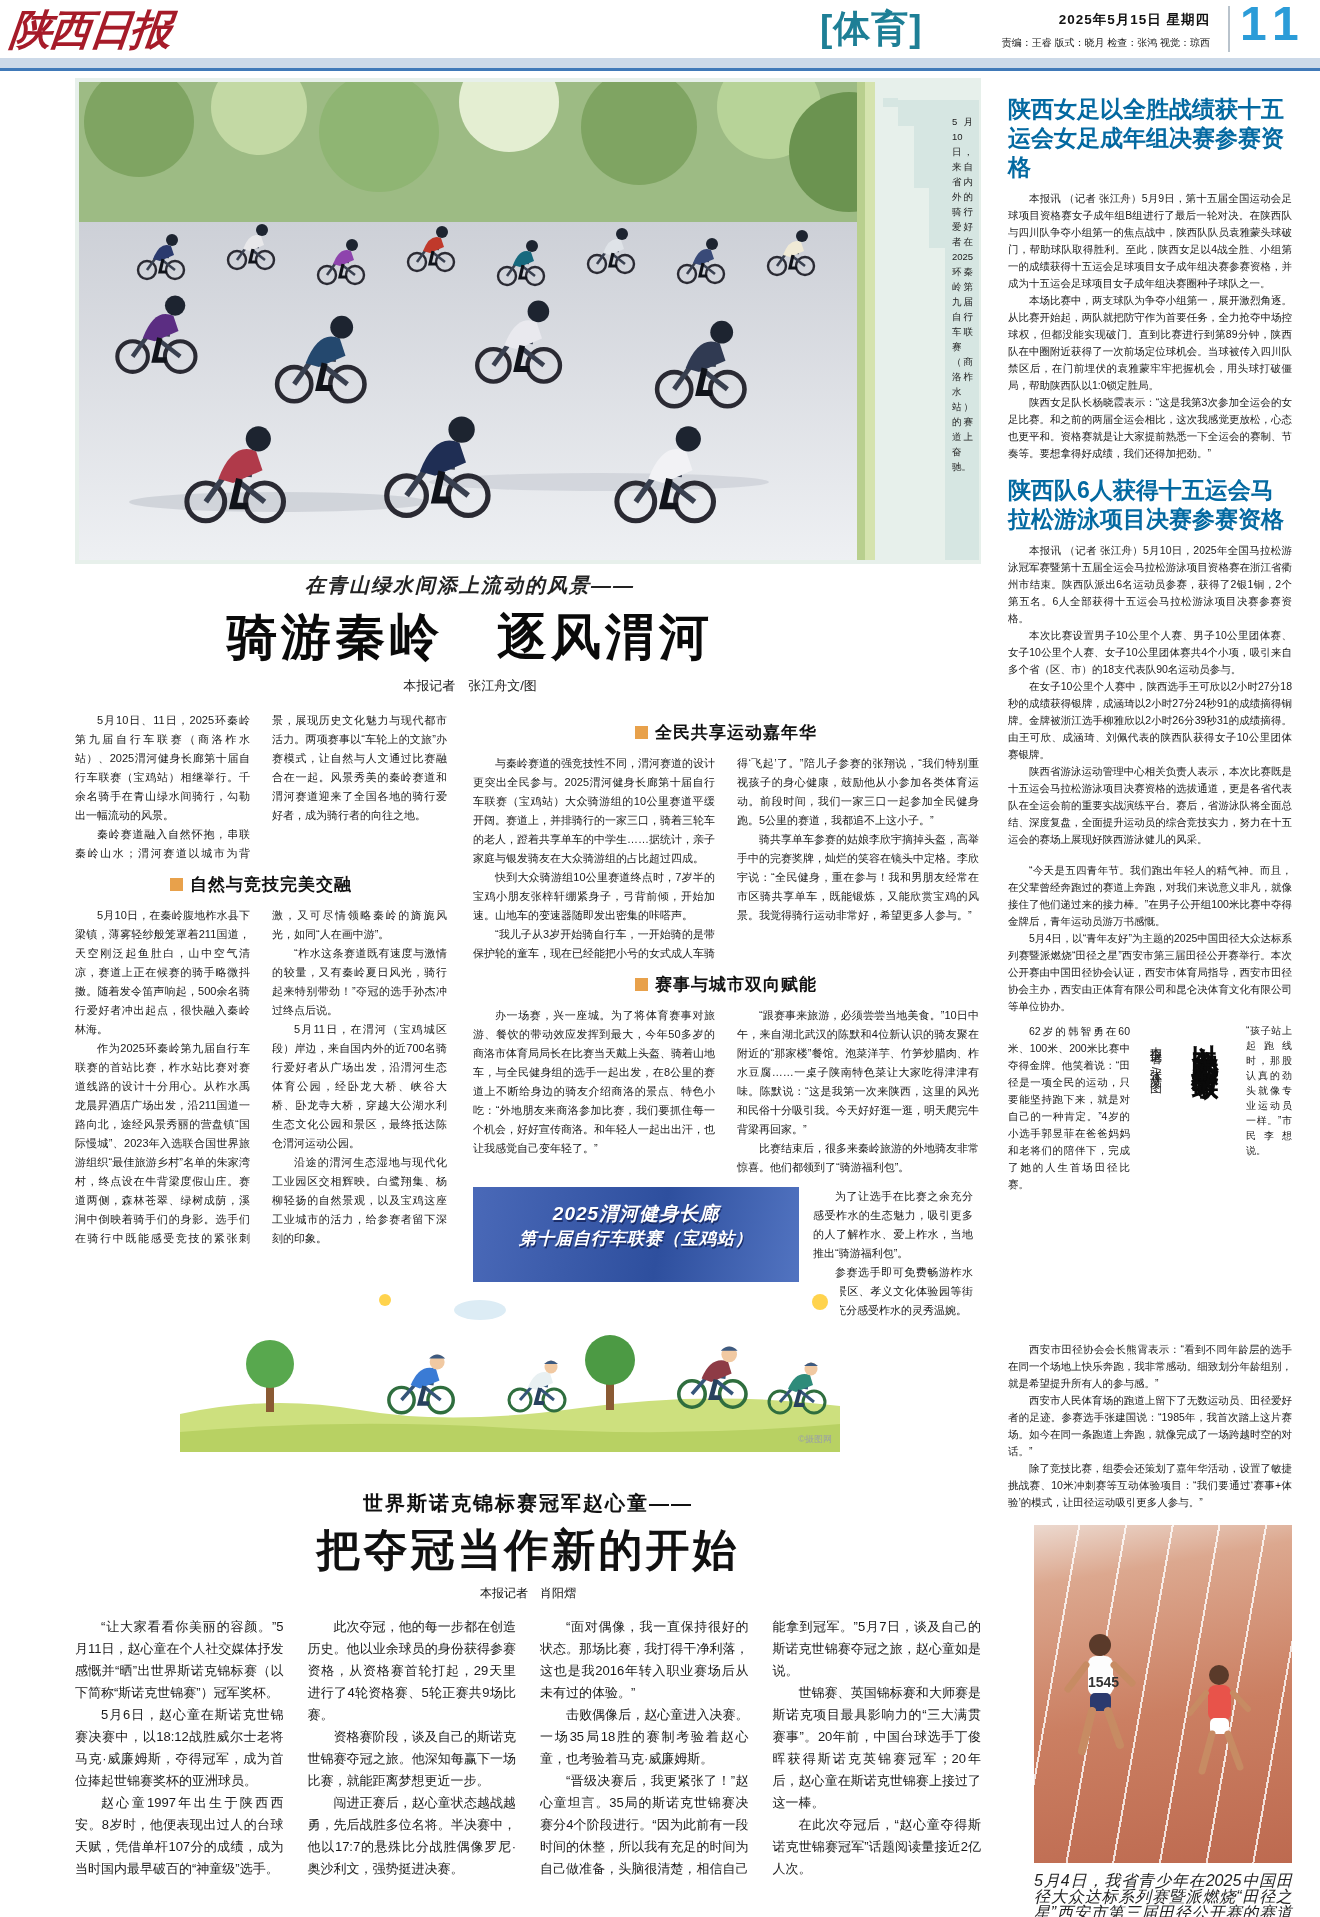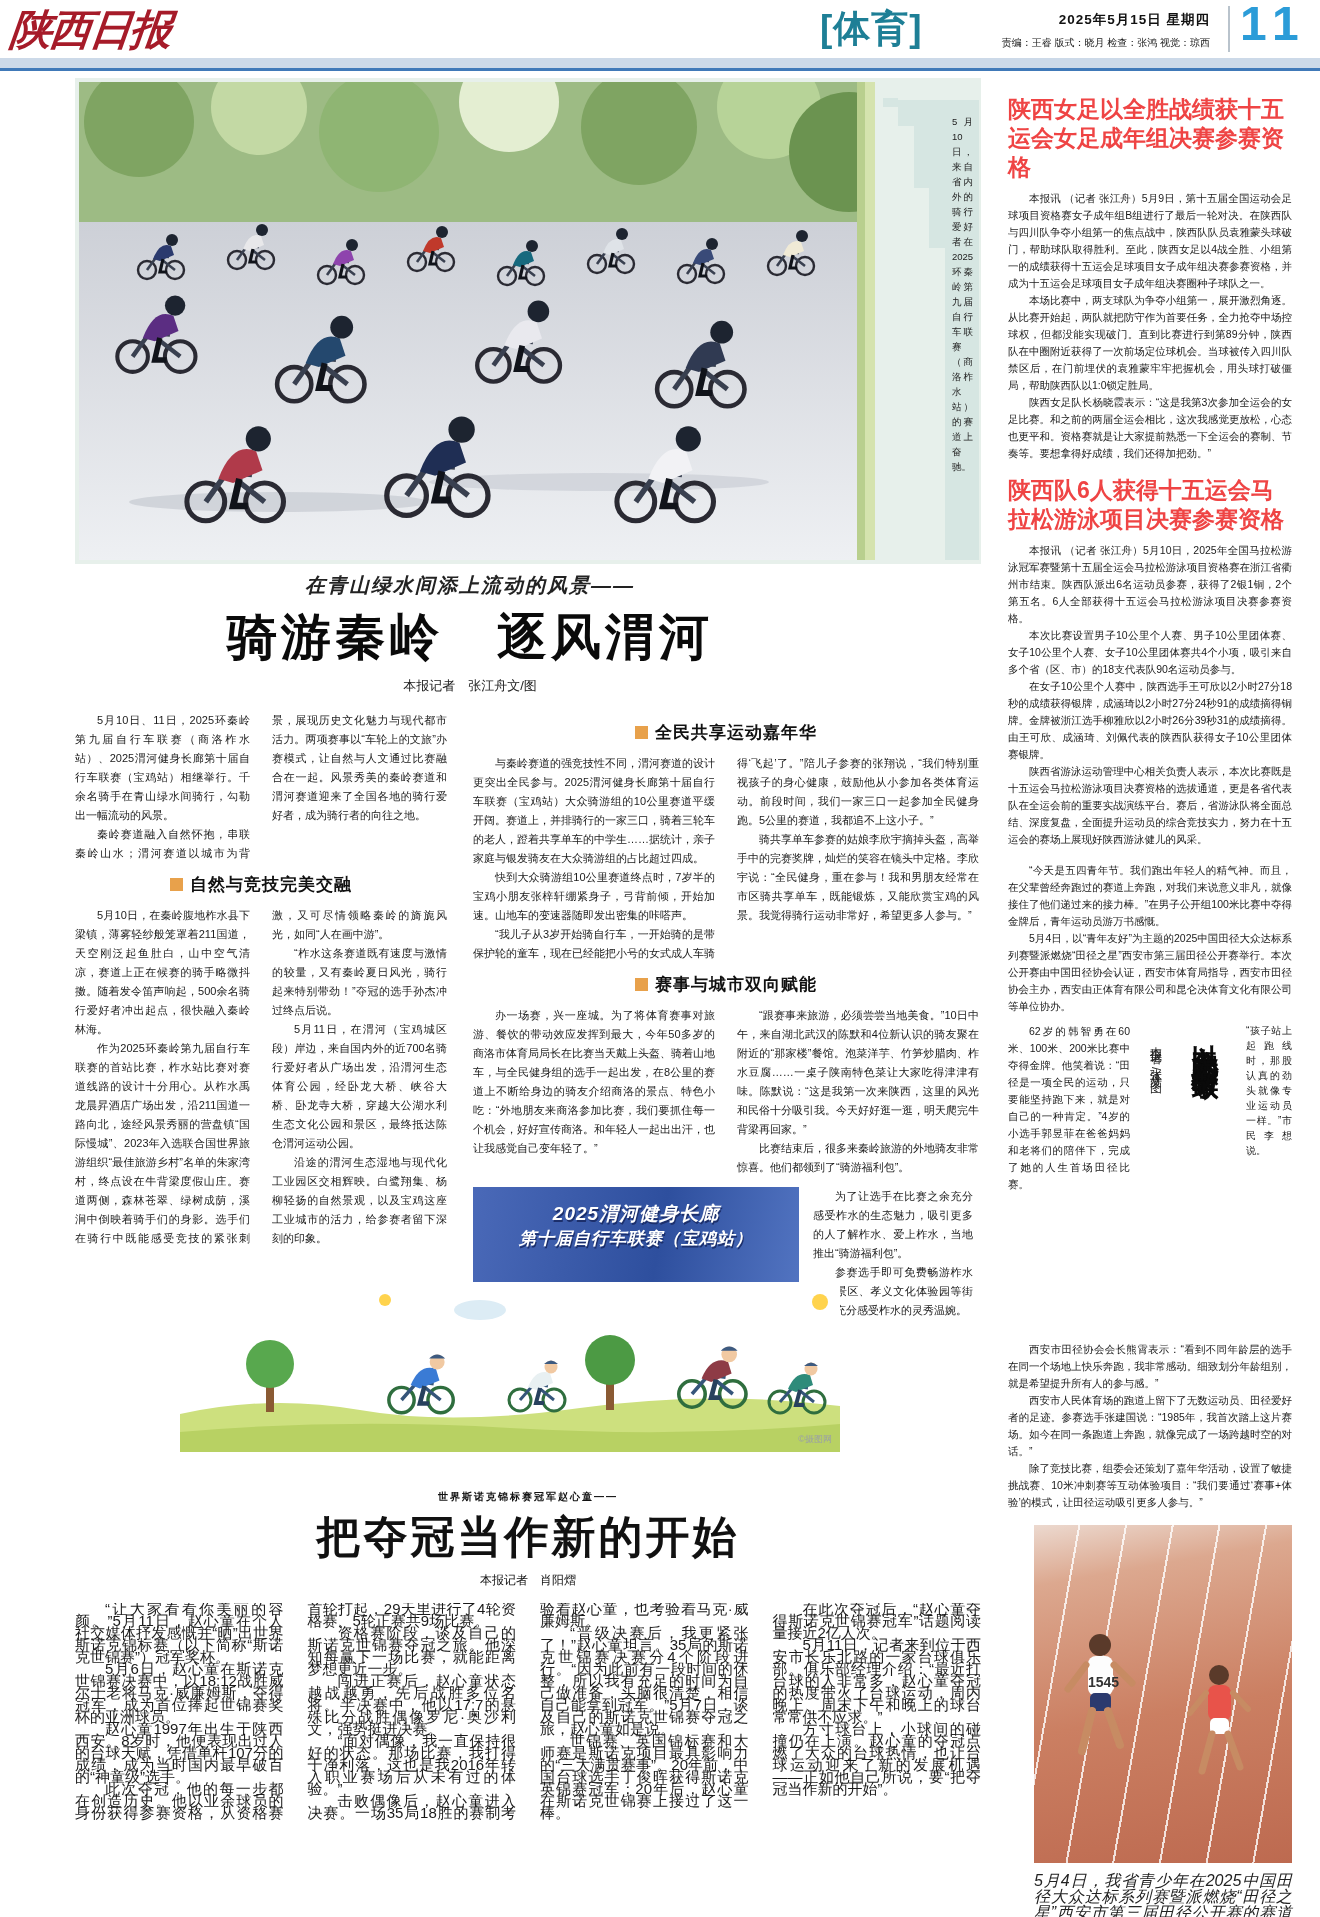--- a/index.html
+++ b/index.html
@@ -58,29 +58,29 @@
   .pers::after{content:"";position:absolute;top:-19px;left:1px;width:18px;height:9px;border-radius:9px 9px 2px 2px;background:#f2f3f5;}
   .gp-caption{margin-top:6px;font-size:9.5px;line-height:14px;color:#222;text-align:justify;}
   .side-col{width:160px;}
 
   
   .illus{position:absolute;left:180px;top:1282px;width:660px;height:170px;background:#fff;overflow:hidden;}
   .illus-credit{position:absolute;right:8px;bottom:6px;font-size:9px;color:#9aa0a6;}
 
   
   .snooker{position:absolute;left:75px;top:1490px;width:906px;}
-  .sn-kicker{font-size:10px;font-weight:700;text-align:center;letter-spacing:2px;}
+  .sn-kicker{font-size:20px;font-weight:700;text-align:center;letter-spacing:2px;}
   .sn-headline{margin:8px 0 0 0;font-size:44px;line-height:50px;font-weight:900;text-align:center;letter-spacing:3px;}
   .sn-byline{margin-top:10px;font-size:12px;text-align:center;}
   .sn-body{margin-top:14px;column-count:4;column-gap:24px;height:272px;overflow:hidden;}
-  .sn-body p{margin:0;font-size:15px;line-height:12px;text-align:justify;text-indent:2em;color:#1a1a1a;}
+  .sn-body p{margin:0;font-size:13px;line-height:22px;text-align:justify;text-indent:2em;color:#1a1a1a;}
 
   
   .rail{position:absolute;left:1008px;top:95px;width:284px;}
-  .rail h2{margin:0 0 8px 0;font-size:23px;line-height:29px;font-weight:900;color:#ef4444;}
+  .rail h2{margin:0 0 8px 0;font-size:23px;line-height:29px;font-weight:900;color:#0369a1;}
   .rail p{margin:0;font-size:10.5px;line-height:17px;text-align:justify;text-indent:2em;color:#1a1a1a;}
   .rail .art{margin-bottom:14px;}
   .v-row{display:flex;height:312px;margin:8px 0 6px 0;}
   .v-left{width:122px;flex:none;overflow:hidden;}
   .v-byline{writing-mode:vertical-rl;font-size:12px;color:#222;width:34px;flex:none;padding-top:14px;letter-spacing:2px;}
   .v-head{writing-mode:vertical-rl;font-size:27px;font-weight:900;width:82px;flex:none;letter-spacing:3px;
     display:flex;align-items:center;color:#0a0a0a;}
   .v-side{width:46px;flex:none;}
   .v-side p{text-indent:0;font-size:10px;line-height:15px;}
   .track-photo{margin:12px 0 0 26px;width:258px;height:338px;position:relative;overflow:hidden;

